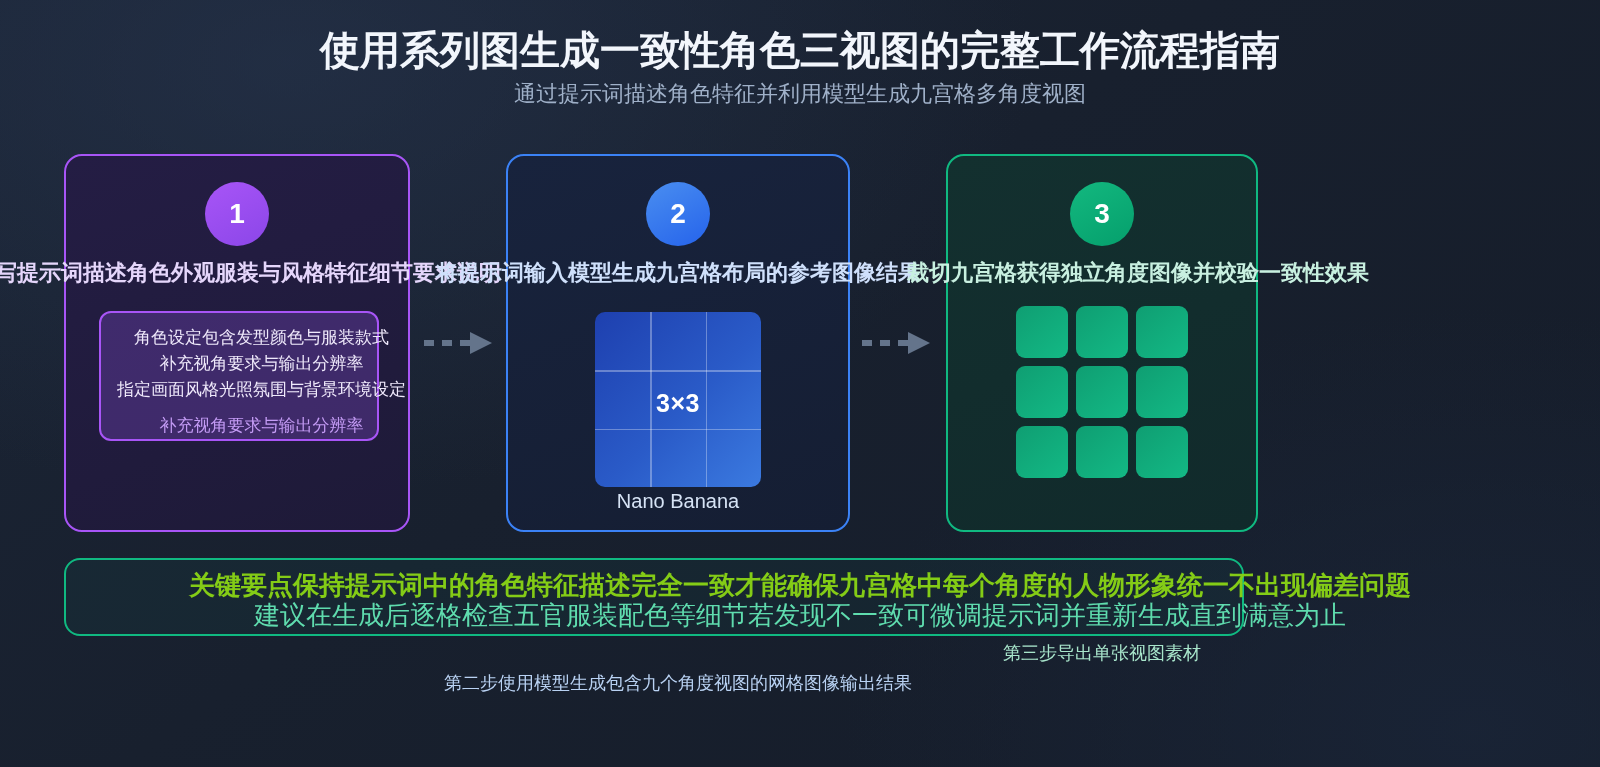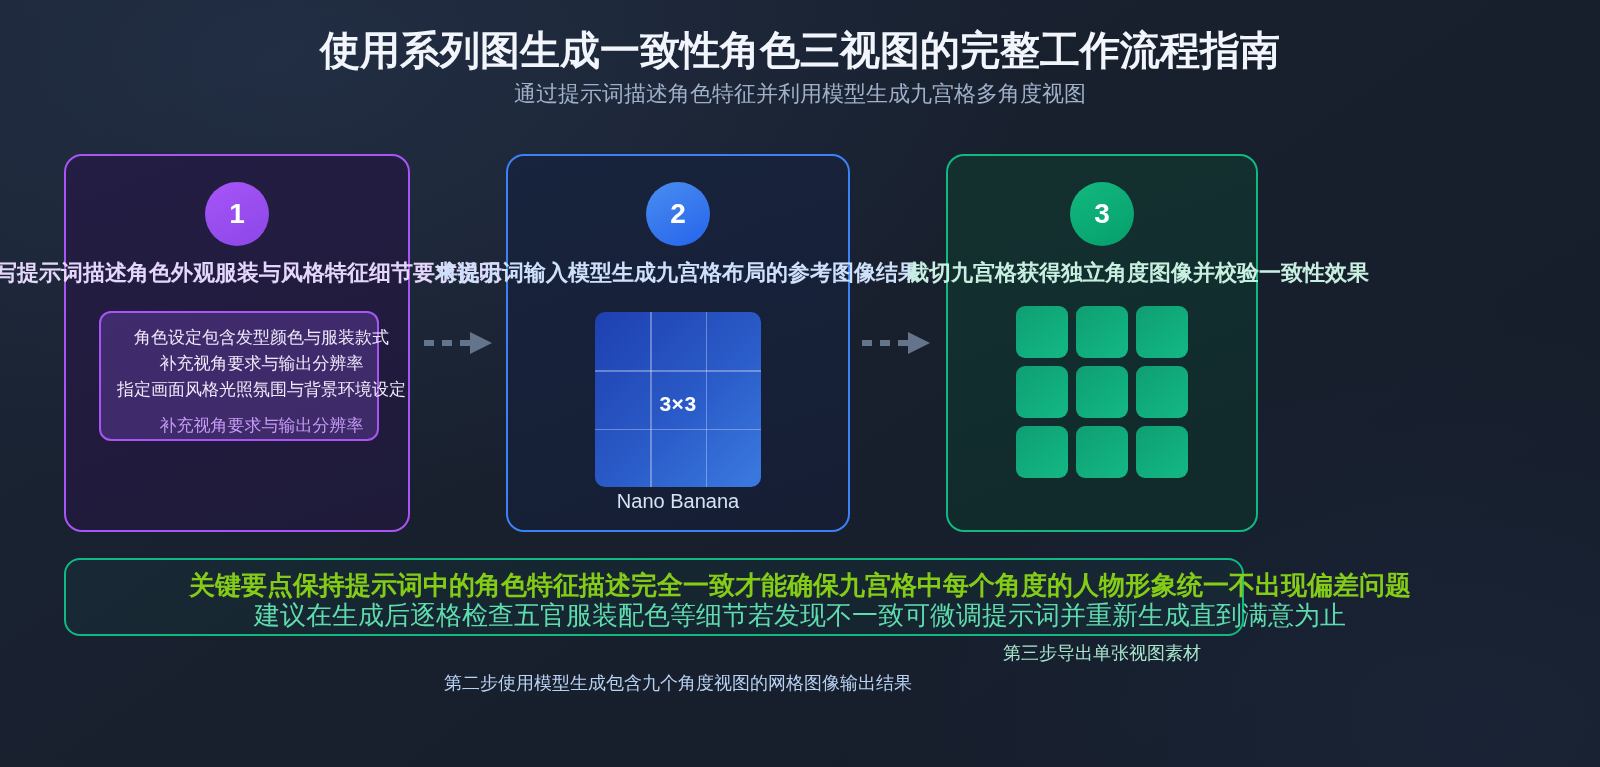--- a/index.html
+++ b/index.html
@@ -77,21 +77,21 @@
     width:166px; height:175px; border-radius:10px;
     background:linear-gradient(135deg,#1e40af 0%,#2a5bc8 55%,#3b7ae0 100%);
   }
   .preview .gl{ position:absolute; background:rgba(255,255,255,.32); }
   .preview .gv1{ left:33.33%; top:0; width:1.5px; height:100%; }
   .preview .gv2{ left:66.66%; top:0; width:1.5px; height:100%; }
   .preview .gh1{ top:33.33%; left:0; height:1.5px; width:100%; }
   .preview .gh2{ top:66.66%; left:0; height:1.5px; width:100%; }
   .preview .ptxt{
     position:absolute; inset:0; display:flex; align-items:center; justify-content:center;
-    font-size:21px; font-weight:700; color:#fff; letter-spacing:.5px;margin-top:8px;
+    font-size:25px; font-weight:700; color:#fff; letter-spacing:.5px;margin-top:8px;
   }
   .preview-cap{
     position:absolute; top:334px; left:50%; transform:translateX(-50%);
     white-space:nowrap; font-size:20px; color:#d6e3f5;
   }
 
   
   .tiles{
     position:absolute; top:150px; left:50%; transform:translateX(-50%);
     display:grid; grid-template-columns:repeat(3,52px); grid-template-rows:repeat(3,52px);

